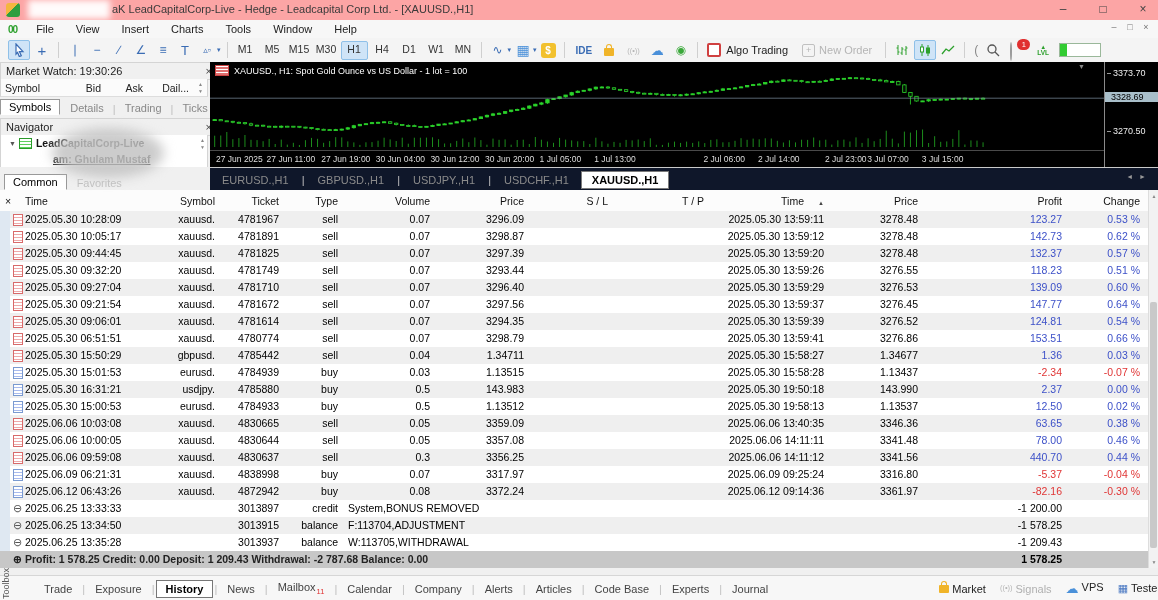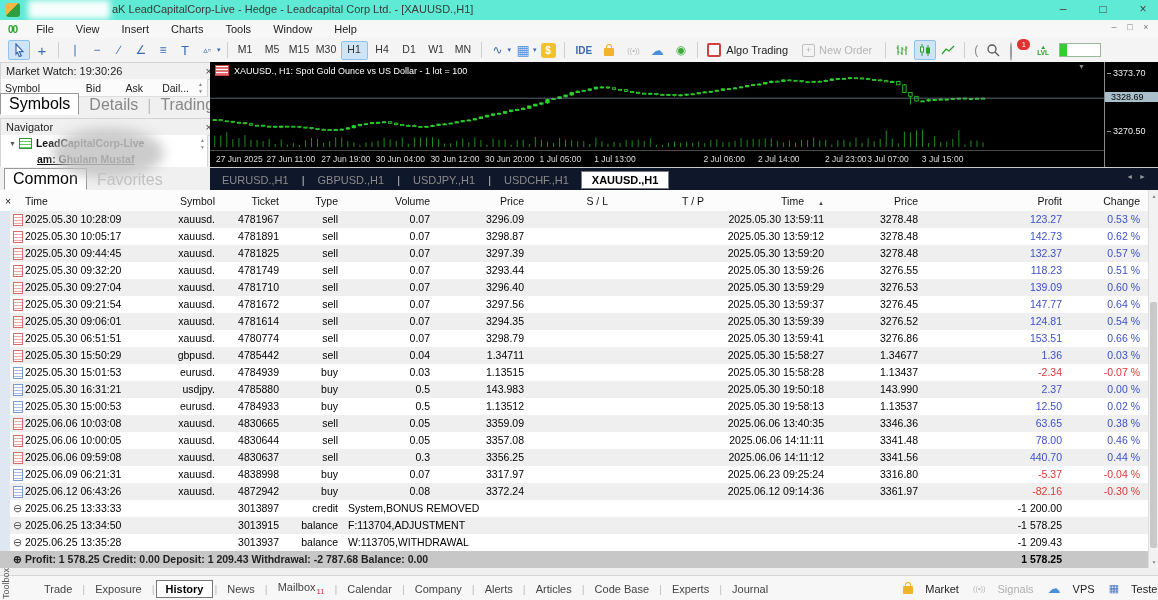--- a/index.html
+++ b/index.html
@@ -1,20 +1,20 @@
 <!DOCTYPE html>
 <html><head>
 <meta charset="utf-8">
 <style>
   html,body{margin:0;padding:0;background:#888;}
   #app{position:relative;width:1158px;height:600px;background:#f0f0f0;overflow:hidden;
        font-family:"Liberation Sans",sans-serif;color:#222;}
   .abs{position:absolute;}
   
-  #titlebar{left:0;top:0;width:1158px;height:20px;background:#5eead4;border-bottom:1px solid #4c1d95;}
+  #titlebar{left:0;top:0;width:1158px;height:20px;background:#fca5a5;border-bottom:1px solid #4c1d95;}
   #app-logo{left:6px;top:3px;width:14px;height:14px;border-radius:3px;
             background:linear-gradient(135deg,#f4b63f 0 45%,#2e9e3f 45% 100%);}
   #title-text{left:112px;top:3px;font-size:11px;color:#3a3a3a;white-space:nowrap;}
   .blob-title{left:28px;top:0;width:82px;height:19px;background:rgba(255,255,255,.95);filter:blur(3px);}
   .winbtn{top:2px;font-size:12px;color:#444;width:26px;text-align:center;cursor:default;}
   
   #menubar{left:0;top:20px;width:1158px;height:18px;background:#f7f7f7;display:flex;align-items:center;}
   #menu-logo{font-size:10px;font-weight:bold;color:#2ca02c;margin:0 8px 0 8px;letter-spacing:-1px;}
   .mitem{font-size:11px;color:#222;padding:0 11px;cursor:default;}
   .childbtn{font-size:9px;color:#777;width:16px;text-align:center;}
@@ -55,30 +55,30 @@
   .progress .fill{width:7px;height:100%;background:#33cc33;}
   
   .panel-title{background:#f0f0f0;border:1px solid #d4d4d4;display:flex;justify-content:space-between;
                align-items:center;font-size:11px;padding:0 5px;color:#222;}
   .pclose{color:#444;font-size:11px;cursor:default;}
   #mw-header{display:grid;grid-template-columns:1fr 48px 42px 46px 13px;align-items:center;background:#fbfbfb;
              font-size:10.5px;border-bottom:1px solid #ddd;border-left:1px solid #d4d4d4;border-right:1px solid #d4d4d4;}
   #mw-header .c{text-align:right;padding-right:5px;}
   #mw-header .c.first{text-align:left;padding-left:4px;}
   .mini-scroll{display:flex;flex-direction:column;align-items:center;font-size:5px;color:#888;line-height:1.3;}
-  .tabsrow{display:flex;align-items:flex-end;font-size:16px;color:#888;}
+  .tabsrow{display:flex;align-items:flex-end;font-size:11px;color:#888;}
   .tabsrow .tab{padding:1px 8px;cursor:default;white-space:nowrap;}
   .tabsrow .tab.active{background:#fff;border:1px solid #999;border-bottom:1px solid #fff;color:#000;}
   .tabsep{color:#c0c0c0;padding:0 1px;}
   #nav-tree{font-size:10.5px;}
   .tree-row{display:flex;align-items:center;height:16px;}
   .chev{color:#555;font-size:7px;margin:0 3px 0 8px;}
   .acct-icon{width:11px;height:9px;border:1px solid #2a9a2a;background:repeating-linear-gradient(180deg,#fff 0 2px,#5fd05f 2px 3px);margin-right:4px;}
   .acct-name{font-weight:bold;color:#111;white-space:nowrap;}
-  .acct-sub{font-weight:bold;text-decoration:underline;color:#111;margin-left:36px;white-space:nowrap;}
+  .acct-sub{font-weight:bold;text-decoration:underline;color:#111;margin-left:52px;white-space:nowrap;}
   .blob-nav{left:52px;top:128px;width:112px;height:50px;background:rgba(195,195,195,.85);
             filter:blur(6px);border-radius:50%;z-index:5;}
   
   #chart{left:210px;top:62px;width:948px;height:105px;background:#000;}
   #chart-title-row{left:5px;top:3px;display:flex;align-items:center;z-index:3;}
   .doc-icon{width:12px;height:9px;border:1px solid #c44;background:repeating-linear-gradient(180deg,#fff 0 1.5px,#e07070 1.5px 3px);margin-right:5px;}
   #chart-header-text{color:#fff;font-size:9px;white-space:nowrap;}
   #time-row{left:0;top:88px;width:895px;height:17px;border-top:1px solid #4a4a4a;}
   .tlabel{position:absolute;top:3px;color:#ddd;font-size:8.5px;white-space:nowrap;}
   #price-axis{left:894px;top:0;width:54px;height:105px;background:#000;border-left:1px solid #8a8a8a;}
@@ -126,21 +126,21 @@
   #gapband{left:0;top:568px;width:1158px;height:7px;background:#f0f0f0;}
   #bottombar{left:0;top:575px;width:1158px;height:25px;background:#f7f7f7;border-top:1px solid #d6d6d6;
              display:flex;align-items:center;padding-left:13px;}
   #toolbox-label{left:1px;top:547px;height:52px;writing-mode:vertical-rl;transform:rotate(180deg);
                  font-size:9px;color:#555;z-index:4;}
   #bottom-tabs{display:flex;align-items:center;margin-left:22px;font-size:11px;color:#444;}
   .btab{padding:2px 9px;cursor:default;white-space:nowrap;}
   .btab.active{background:#fff;border:1px solid #777;color:#000;font-weight:bold;}
   .bsub{font-size:7.5px;color:#e03030;vertical-align:sub;margin-left:1px;}
   #statusbar{margin-left:auto;display:flex;align-items:center;margin-right:10px;font-size:11px;gap:14px;}
-  .sitem{display:flex;align-items:center;gap:12px;color:#222;cursor:default;}
+  .sitem{display:flex;gap:3px;color:#222;cursor:default;}
   .sitem.dim{color:#b0b0b0;}
   .ic-chip{color:#4a78c2;font-size:11px;}
 </style>
 </head>
 <body>
 
 <div id="app">
 
   <div id="titlebar" class="abs">
     <div id="app-logo" class="abs"></div>
@@ -1025,21 +1025,21 @@
           <span class="doc buy"></span>
         </span>
         <span class="cell left">2025.06.09 06:21:31</span>
         <span class="cell">xauusd.</span>
         <span class="cell">4838998</span>
         <span class="cell">buy</span>
         <span class="cell">0.07</span>
         <span class="cell">3317.97</span>
         <span class="cell"></span>
         <span class="cell"></span>
-        <span class="cell">2025.06.23 09:25:24</span>
+        <span class="cell">2025.06.09 09:25:24</span>
         <span class="cell">3316.80</span>
         <span class="cell neg" style="grid-column: 13;">-5.37</span>
         <span class="cell neg">-0.04 %</span>
       </div>
       <div class="trow grid">
         <span class="stripcell"></span>
         <span class="iconcell">
           <span class="doc buy"></span>
         </span>
         <span class="cell left">2025.06.12 06:43:26</span>

